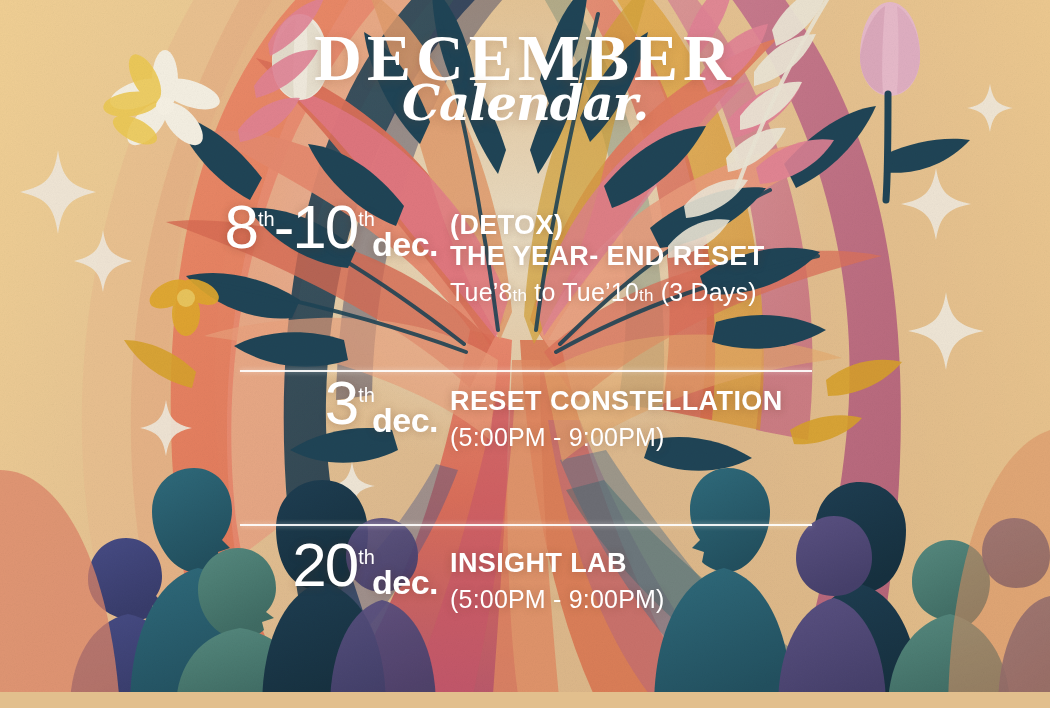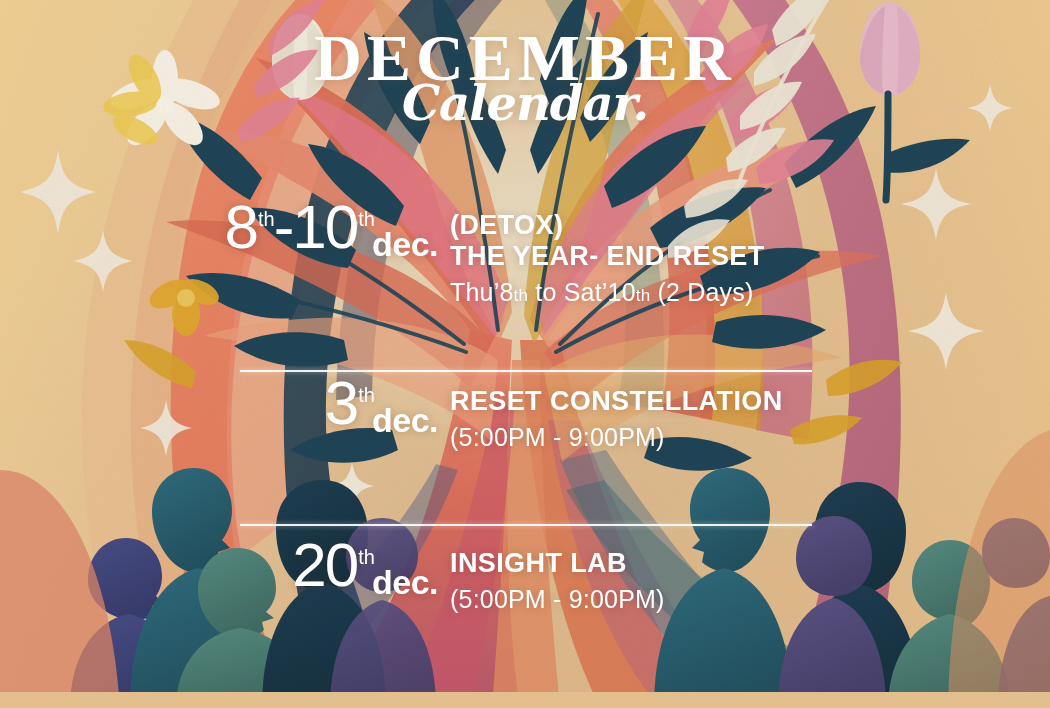--- a/index.html
+++ b/index.html
@@ -403,21 +403,21 @@
 
     <div class="events">
 
       <div class="event" style="height:160px;">
         <div class="ev-date">
           <span class="dnum">8</span><span class="sup">th</span><span class="dnum">-</span><span class="dnum">10</span><span class="sup">th</span><span class="dmon">dec.</span>
         </div>
         <div class="ev-body">
           <div class="ev-title">(DETOX)</div>
           <div class="ev-title">THE YEAR- END RESET</div>
-          <div class="ev-sub"><span>Thu’8</span><span class="ord">th</span><span> to Sat’10</span><span class="ord">th</span><span> (2 Days)</span></div>
+          <div class="ev-sub"><span>Tue’8</span><span class="ord">th</span><span> to Tue’10</span><span class="ord">th</span><span> (3 Days)</span></div>
         </div>
       </div>
 
       <div class="divider" style="left:240px;width:572px;top:174px;"></div>
 
       <div class="event" style="height:154px;padding-top:16px;">
         <div class="ev-date">
           <span class="dnum">3</span><span class="sup">th</span><span class="dmon">dec.</span>
         </div>
         <div class="ev-body">

